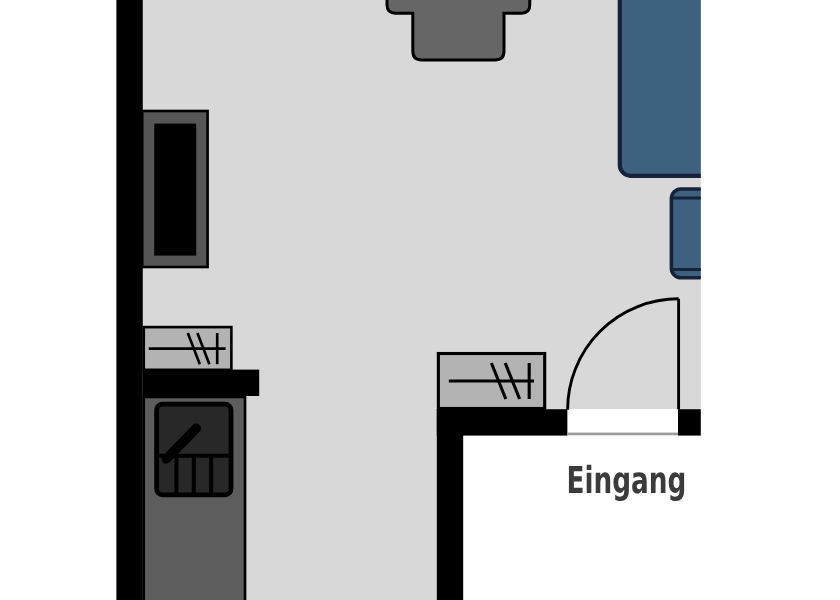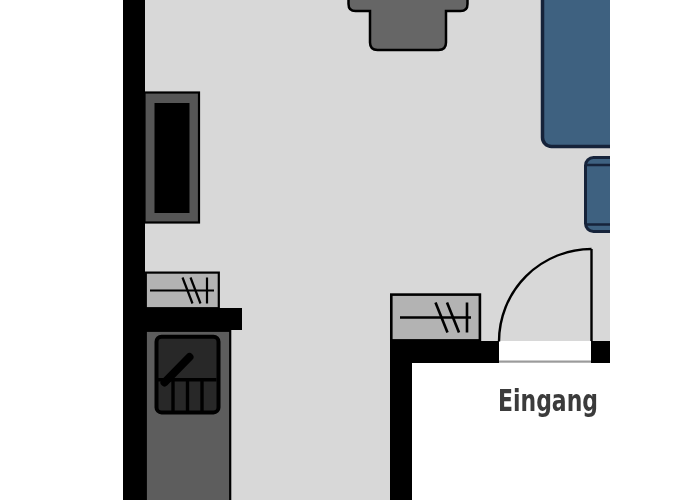--- a/index.html
+++ b/index.html
@@ -3,21 +3,20 @@
 <meta charset="utf-8">
 <style>
   html, body { margin: 0; padding: 0; background: #ffffff; }
   .stage {
     position: relative;
     width: 584px;
     height: 500px;
     overflow: hidden;
     background: #ffffff;
     font-family: "DejaVu Sans", sans-serif;
-    padding-left: 26px;
   }
   svg { display: block; }
   .entrance-label {
     font-family: "DejaVu Sans", "Liberation Sans", sans-serif;
     font-weight: 600;
   }
 </style>
 </head>
 <body>
 

